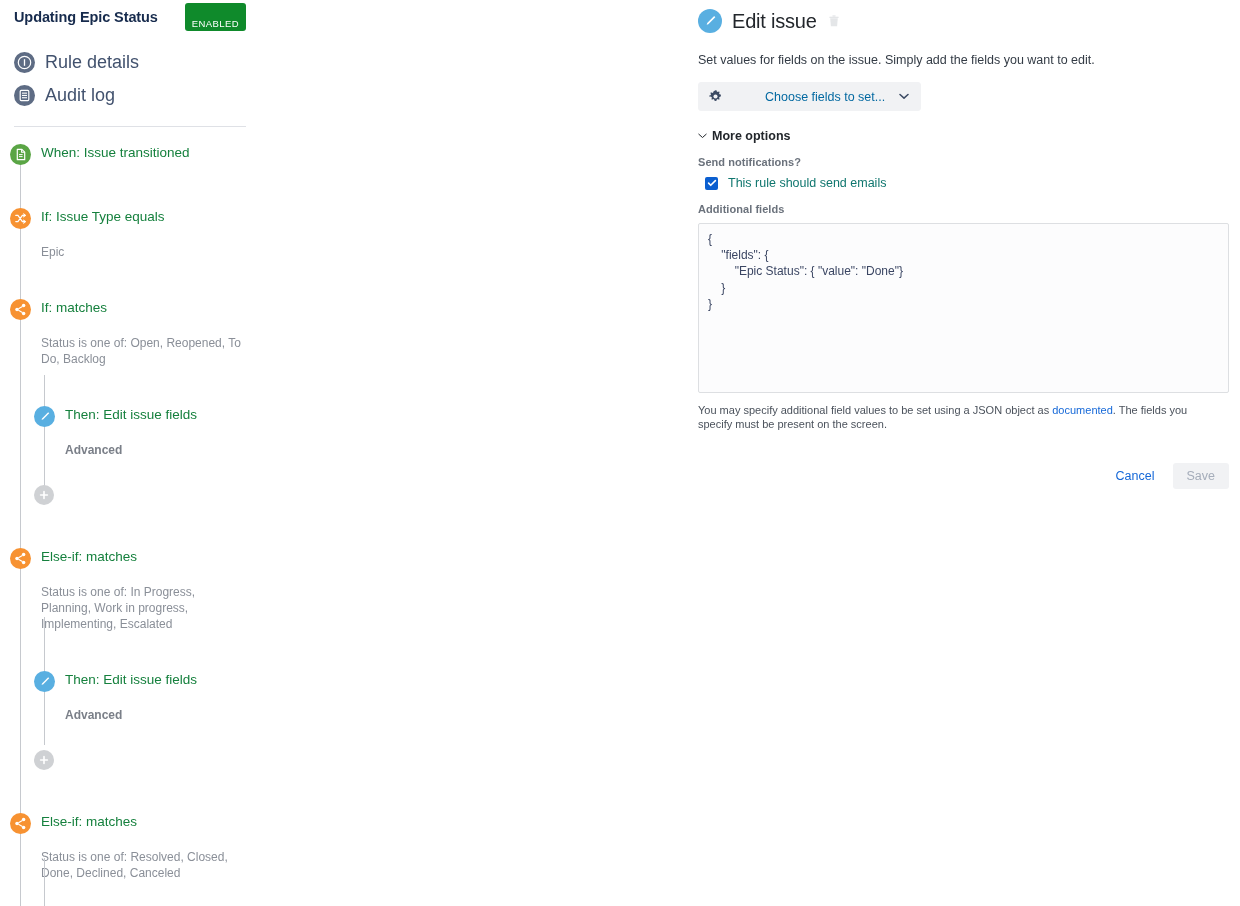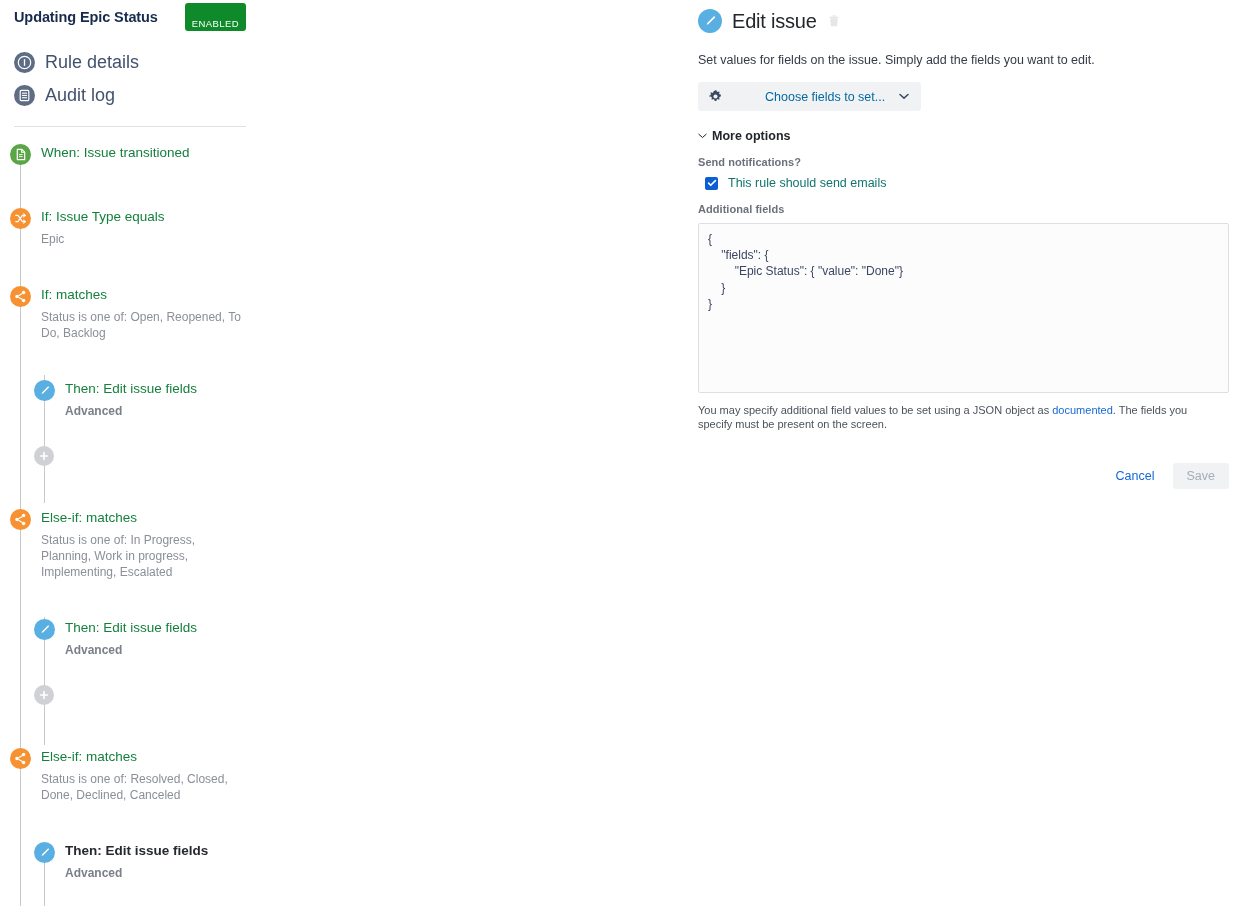--- a/index.html
+++ b/index.html
@@ -97,21 +97,21 @@
     width: 20px; height: 20px; flex: 0 0 20px;
   }
   .step-body { padding-top: 1px; }
   .step-title {
     font-size: 13.5px; color: #15803d;
     line-height: 17px;
   }
   .step-title.bold { font-weight: bold; color: #26292e; }
   .step-sub {
     font-size: 12px; color: #8a8f98;
-    line-height: 16px; margin-top: 6px;
+    line-height: 16px; margin-top: 19px;
     max-width: 200px;
   }
   .step-sub.bold { font-weight: bold; color: #7a7f88; }
 
   .add-step {
     position: relative;
     padding-left: 34px;
     margin-bottom: 22px;
     display: flex;
   }

